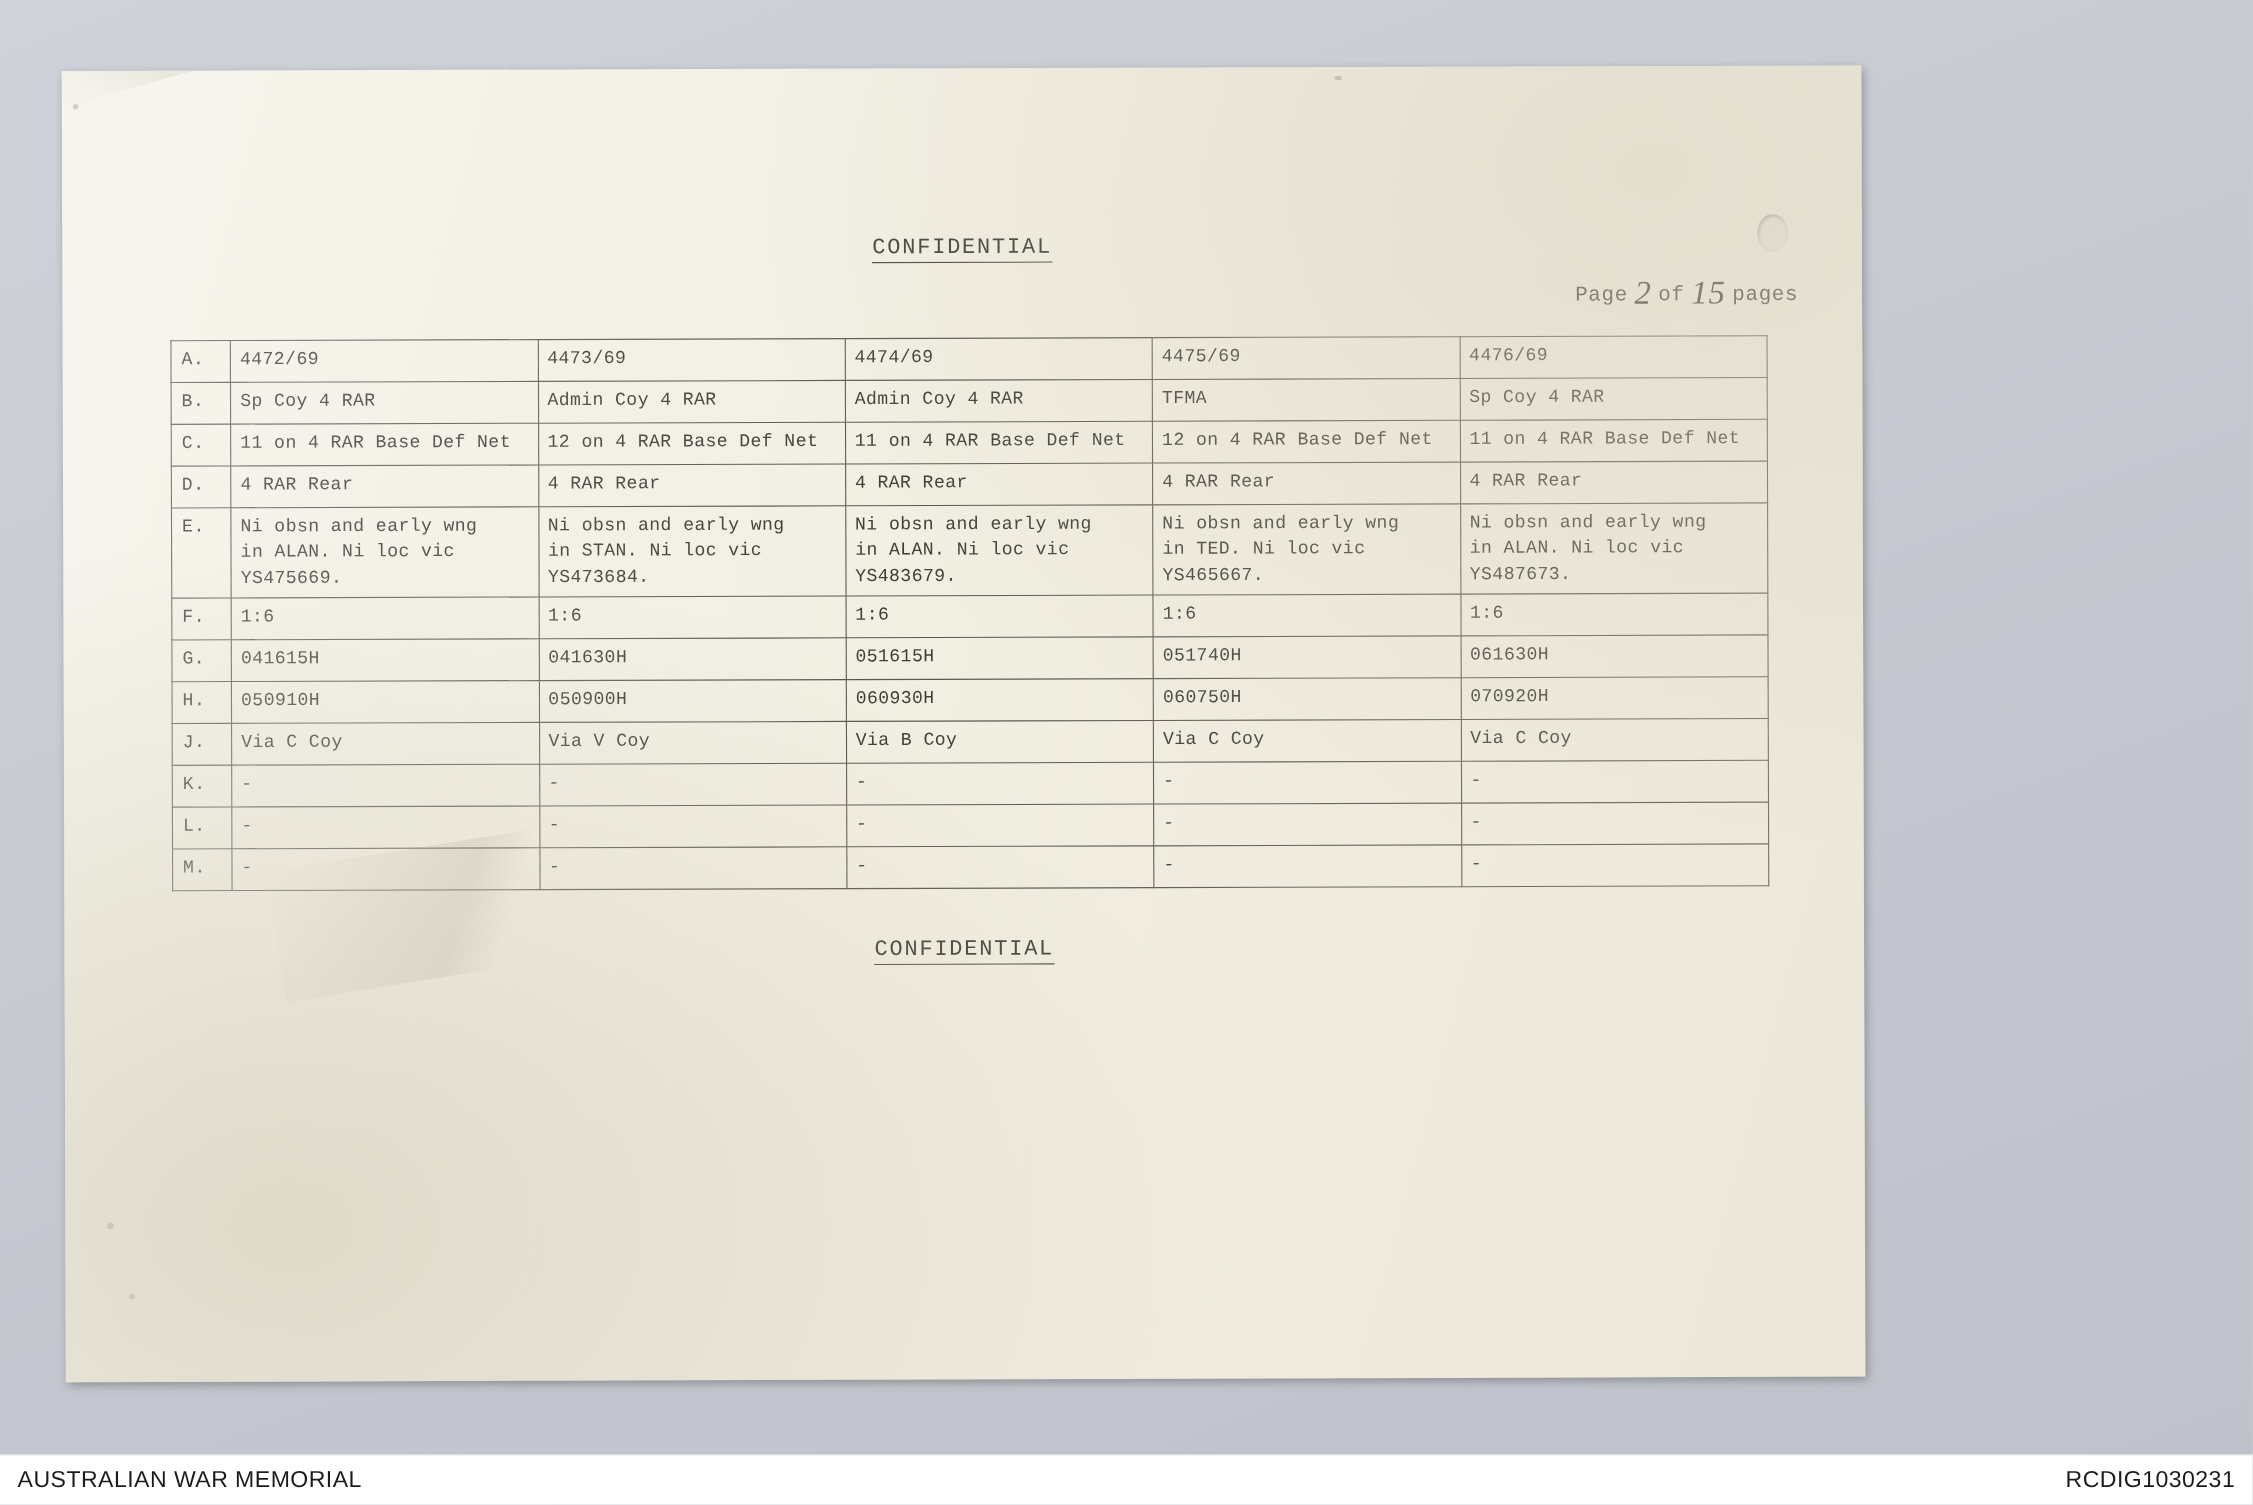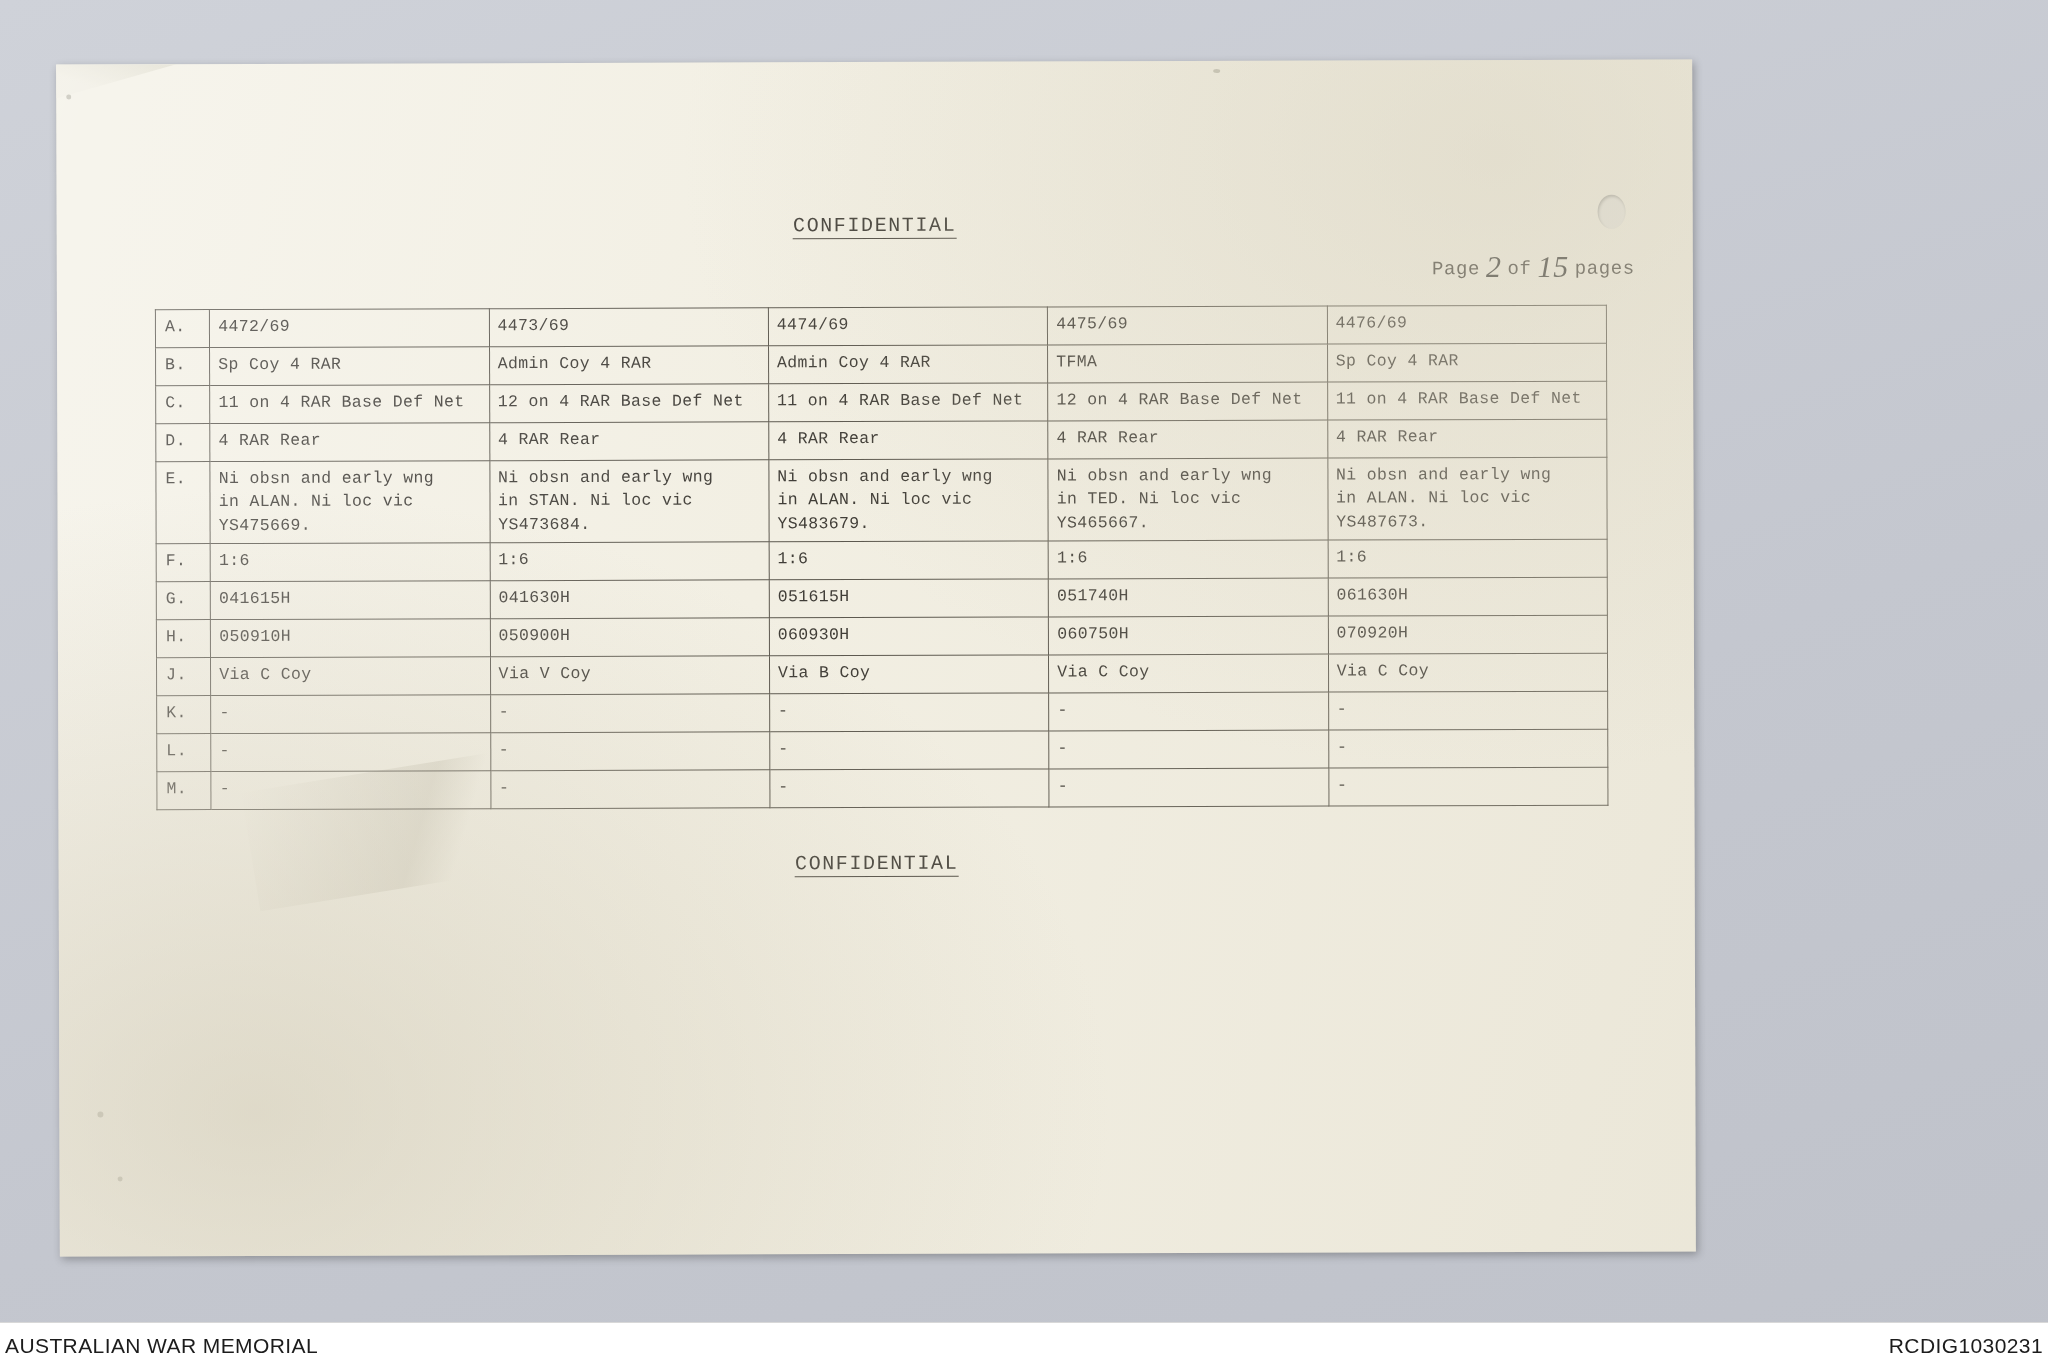--- a/index.html
+++ b/index.html
@@ -163,21 +163,21 @@
     position: absolute;
     left: 0; bottom: 0;
     width: 2048px;
     height: 46px;
     background: #ffffff;
     border-top: 1px solid #d8d8d8;
     display: flex;
     align-items: center;
     justify-content: space-between;
     box-sizing: border-box;
-    padding: 0 5px;
+    padding: 0 16px;
     font-family: "Liberation Sans", sans-serif;
     font-size: 21px;
     color: #1c1c1c;
     letter-spacing: 0.4px;
   }
 </style>
 </head>
 <body>
 
 <div id="screen">

